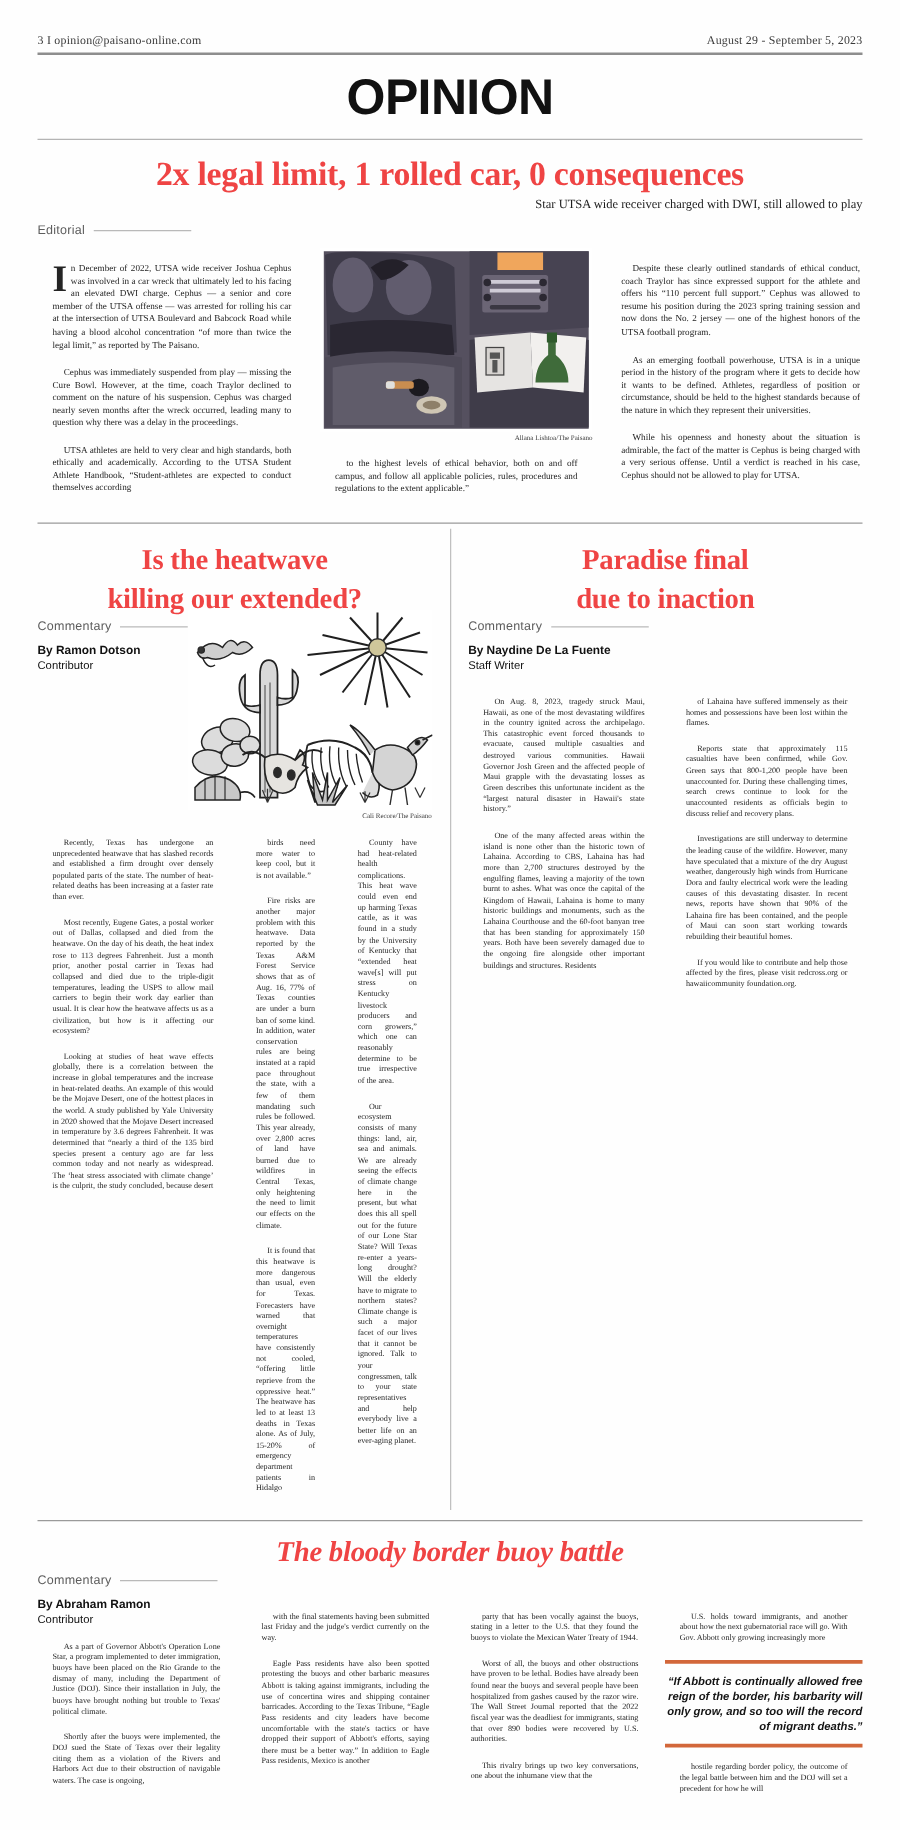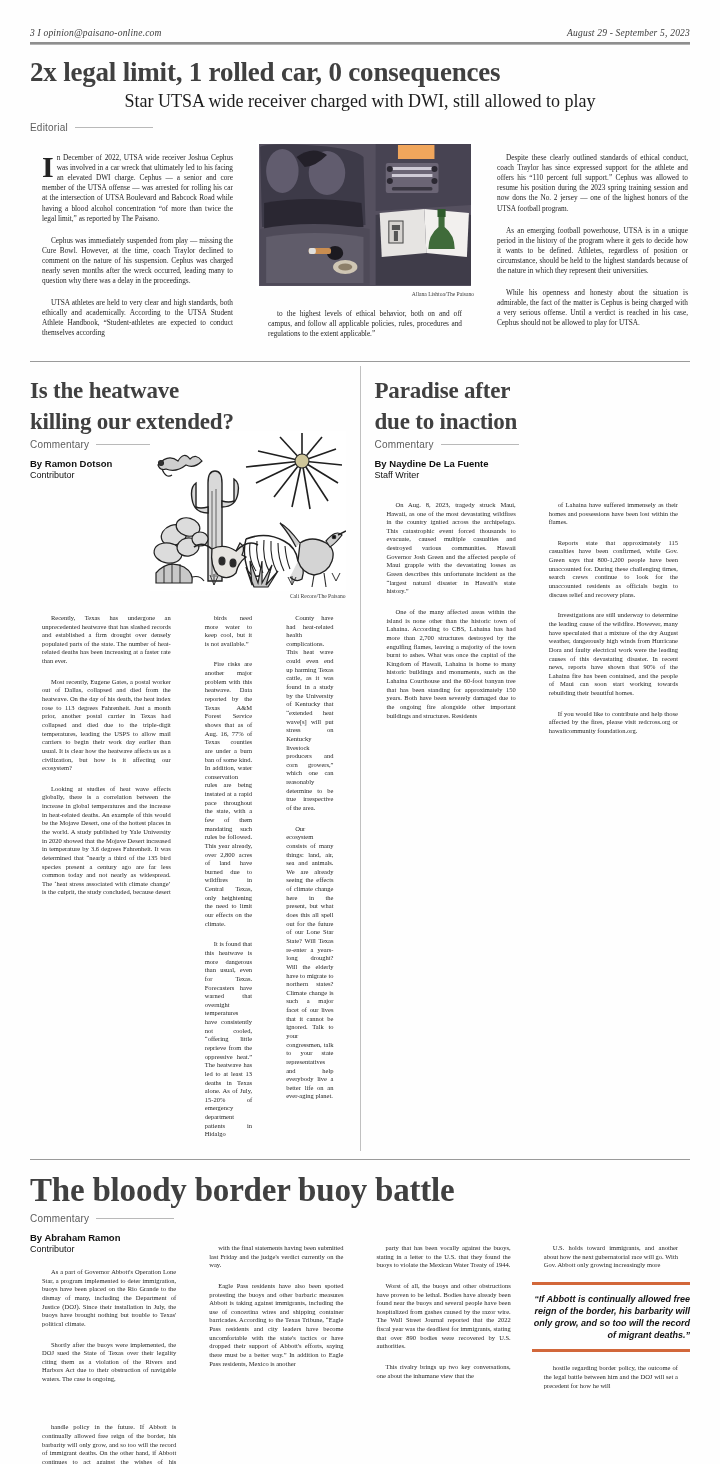--- a/index.html
+++ b/index.html
@@ -28,56 +28,55 @@
   .masthead {
     display: flex;
     justify-content: space-between;
     align-items: flex-end;
     padding-top: 28px;
     padding-bottom: 4px;
     font-family: "Liberation Serif", serif;
     font-size: 9.5px;
     color: #3a3a3a;
     letter-spacing: .2px;
-    font-style: italic;
   }
   .rule-heavy { border-top: 2px solid #8e8e8e; }
   .rule-thin  { border-top: 1px solid #b4b4b4; }
   .rule-mid   { border-top: 1.5px solid #9a9a9a; }
 
   .section-title {
     text-align: center;
     font-family: "Liberation Sans", sans-serif;
     font-weight: bold;
     font-size: 40px;
     letter-spacing: -0.5px;
     margin: 12px 0 10px 0;
     color: #111;
   }
 
   
   .headline {
-    text-align: left;
+    text-align: center;
     font-family: "Liberation Serif", serif;
     font-weight: bold;
     font-size: 27px;
     line-height: 1.12;
     margin: 12px 0 4px 0;
-    color: #404040;
+    color: #ef4444;
     letter-spacing: -0.2px;
   }
   .subhead {
-    text-align: center;
+    text-align: right;
     font-family: "Liberation Serif", serif;
-    font-size: 18px;
+    font-size: 10px;
     margin: 0 0 10px 0;
     color: #1c1c1c;
   }
   .headline.sm { font-size: 23px; line-height: 1.14; }
-  .headline.med { font-size: 33px; }
+  .headline.med { font-size: 23px; font-style: italic; }
 
   
   .kicker-row {
     display: flex;
     align-items: center;
     gap: 7px;
     margin: 4px 0 8px 0;
   }
   .kicker {
     font-family: "Liberation Sans", sans-serif;
@@ -219,20 +218,21 @@
 <body>
 
 <div class="page">
 
   <div class="masthead">
     <span>3 I opinion@paisano-online.com</span>
     <span>August 29 - September 5, 2023</span>
   </div>
   <div class="rule-heavy"></div>
 
+  <div class="section-title">OPINION</div>
 
   <div class="rule-thin"></div>
 
   <div>
     <div class="headline">2x legal limit, 1 rolled car, 0 consequences</div>
     <div class="subhead">Star UTSA wide receiver charged with DWI, still allowed to play</div>
 
     <div class="kicker-row">
       <span class="kicker">Editorial</span>
       <span class="kicker-line"></span>
@@ -433,21 +433,21 @@
               <p>Our ecosystem consists of many things: land, air, sea and animals. We are already seeing the effects of climate change here in the present, but what does this all spell out for the future of our Lone Star State? Will Texas re-enter a years-long drought? Will the elderly have to migrate to northern states? Climate change is such a major facet of our lives that it cannot be ignored. Talk to your congressmen, talk to your state representatives and help everybody live a better life on an ever-aging planet.</p>
             </div>
           </div>
         </div>
       </div>
     </div>
 
     <div class="vdiv"></div>
 
     <div>
-      <div class="headline sm">Paradise after</div>
+      <div class="headline sm">Paradise final</div>
       <div class="headline sm" style="margin-top:0">due to inaction</div>
 
       <div class="kicker-row">
         <span class="kicker">Commentary</span>
         <span class="kicker-line"></span>
       </div>
 
       <div class="byline">
         <span>By Naydine De La Fuente</span>
         <span class="role">Staff Writer</span>

